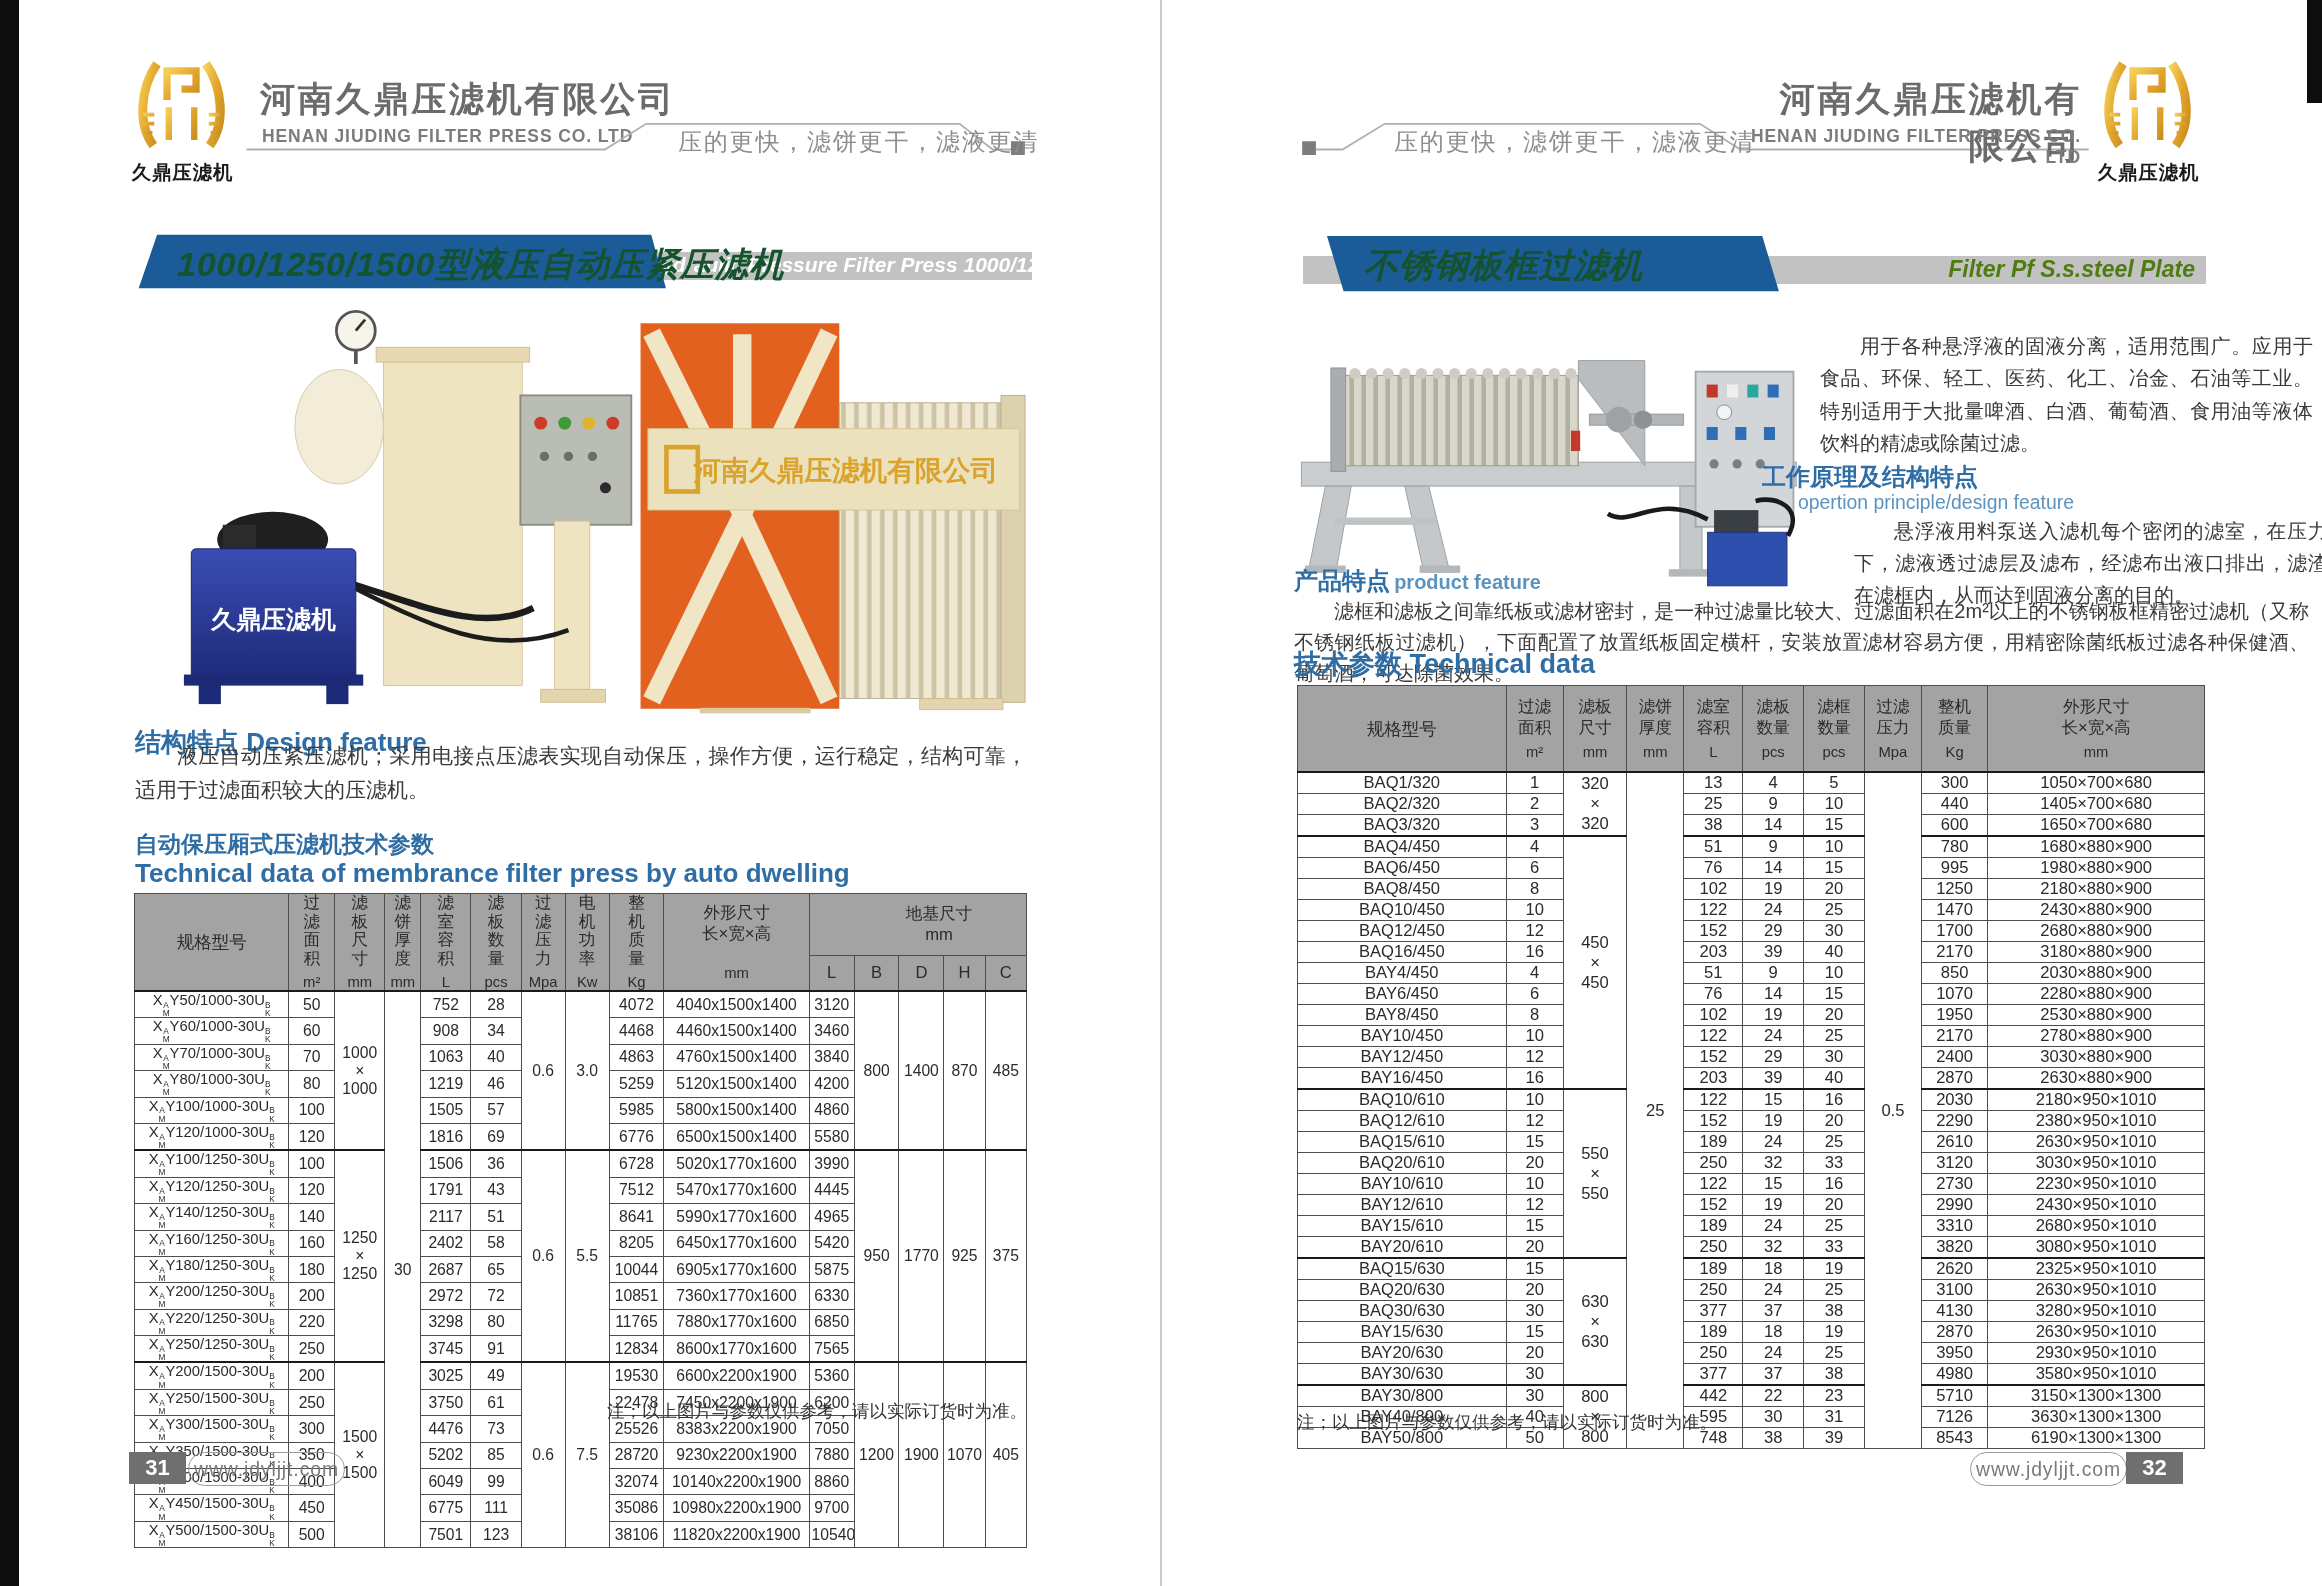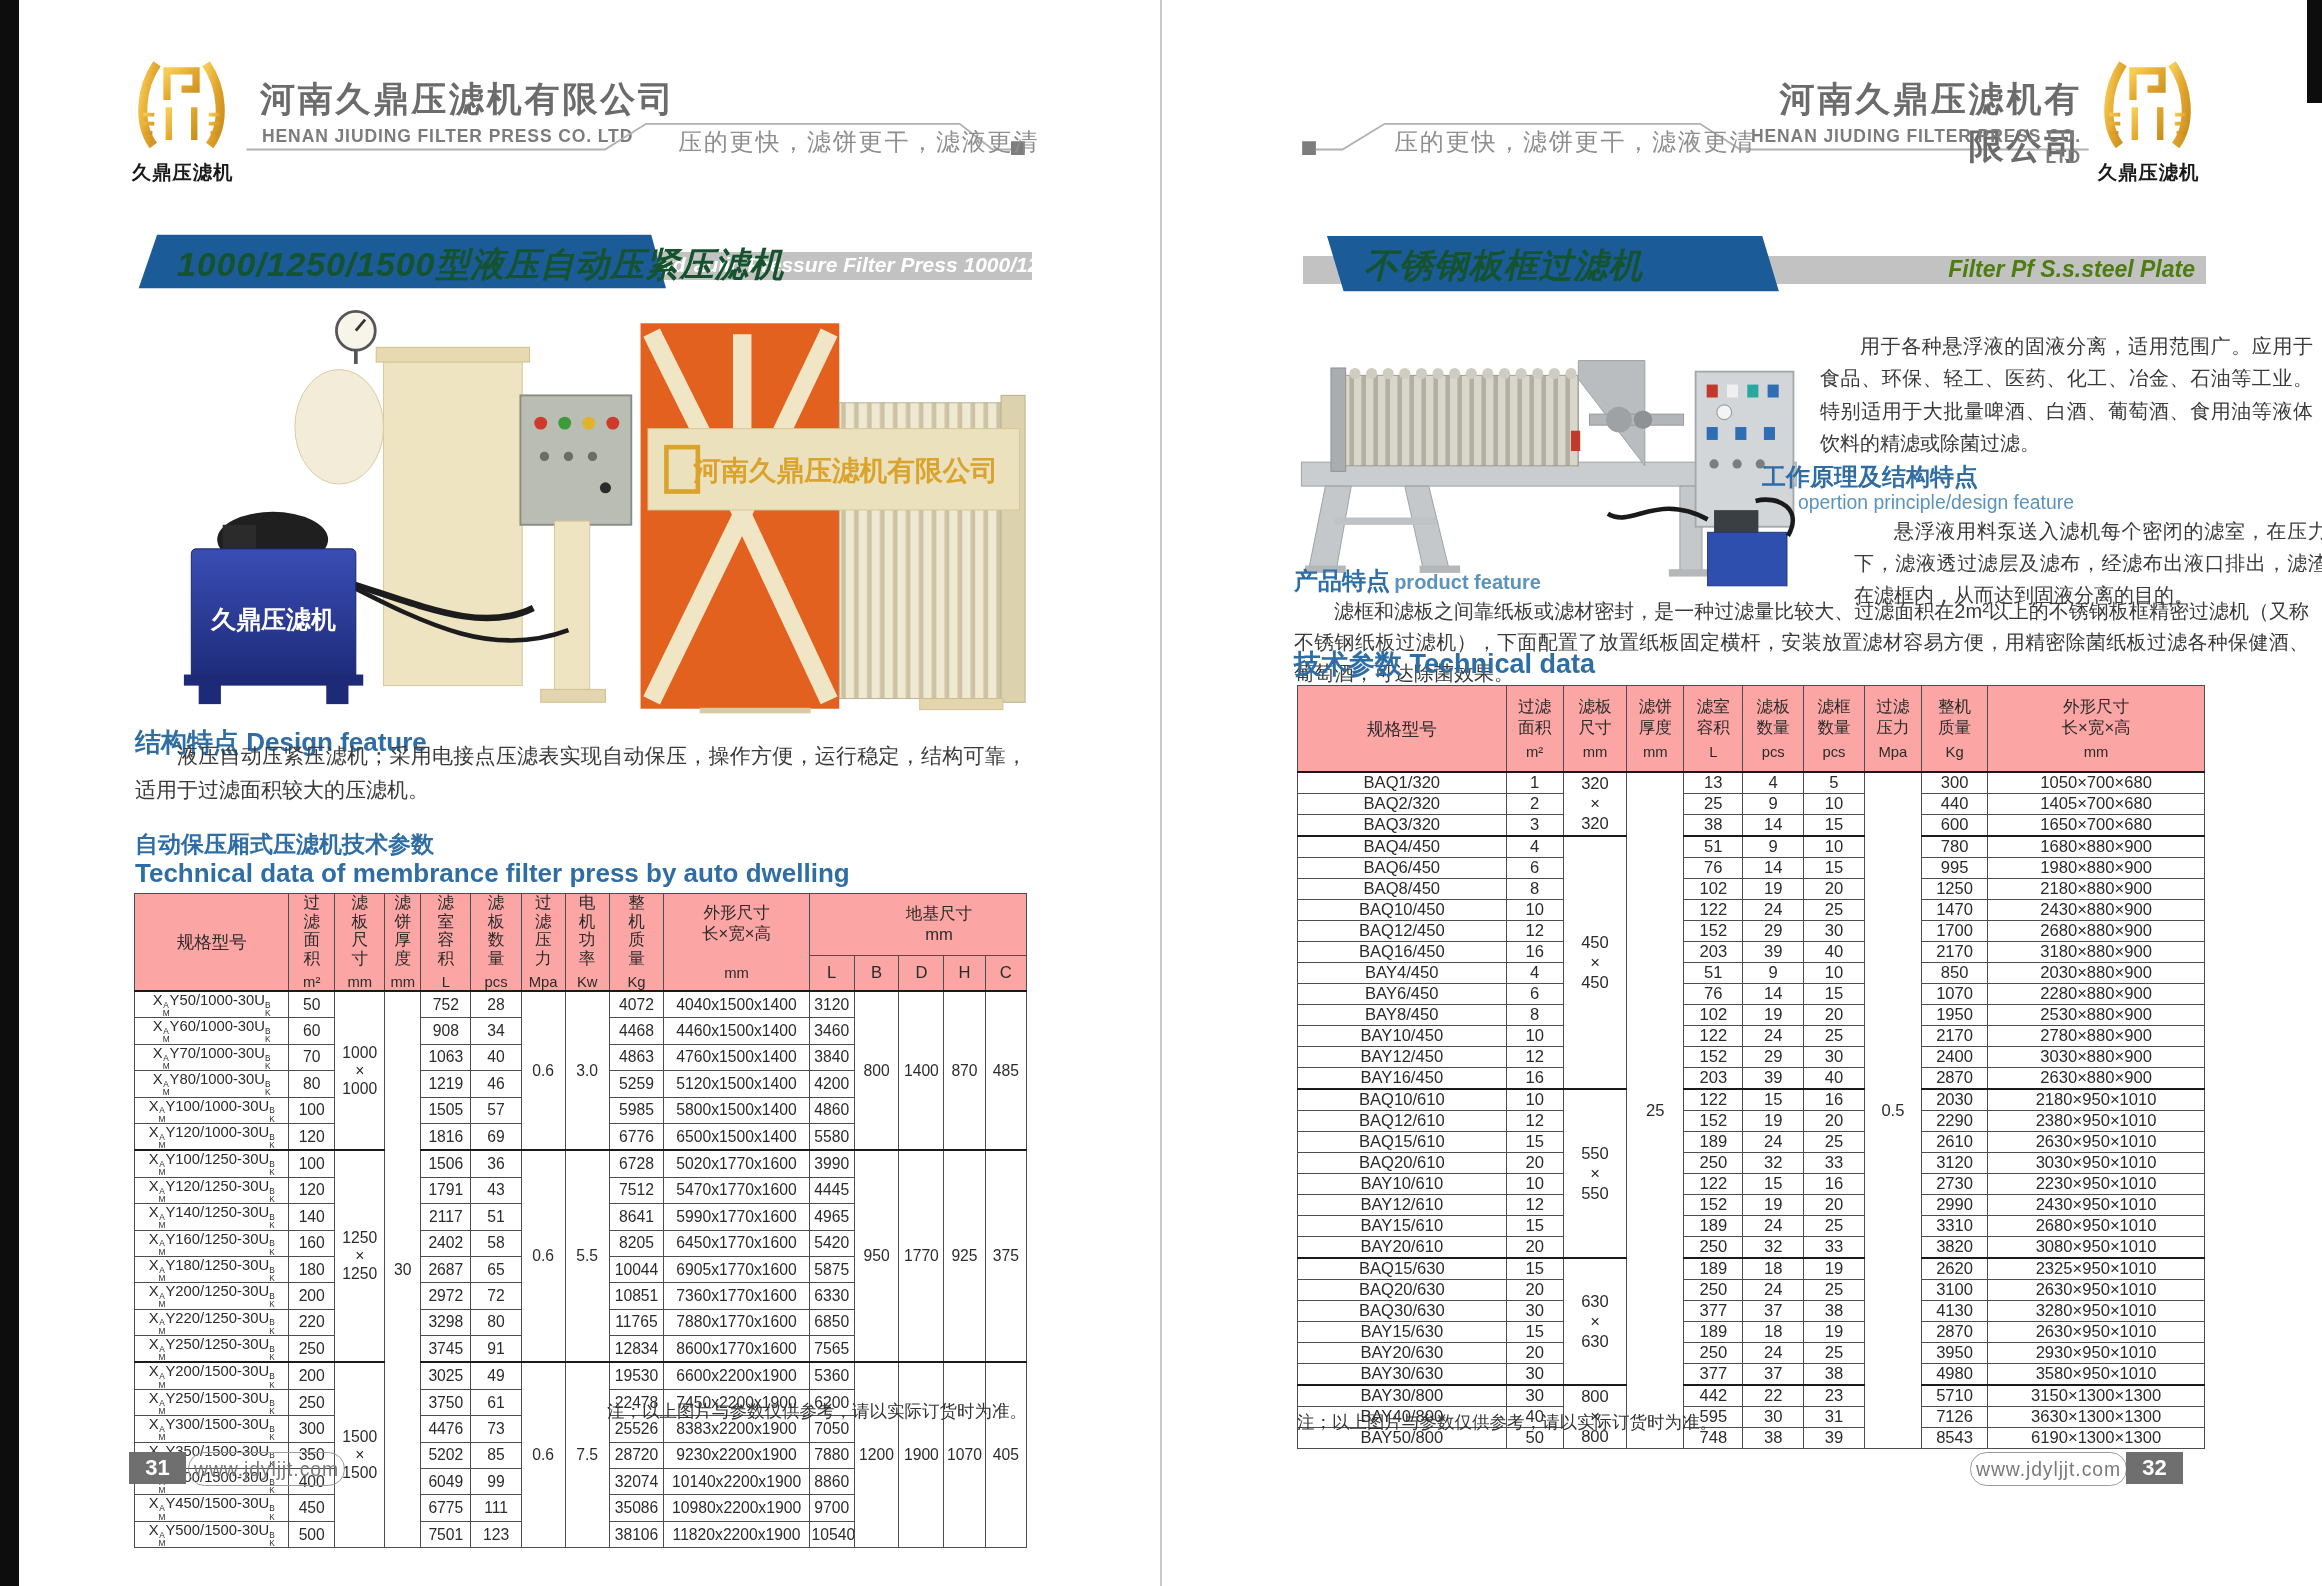--- a/index.html
+++ b/index.html
@@ -26,21 +26,21 @@
   .banner-en-right{font-size:23px;font-weight:bold;font-style:italic;color:#4d7c0f;white-space:nowrap;}
 
   .h-blue{color:#2f6da5;font-weight:bold;}
   .h-blue-light{color:#5b93bf;font-weight:bold;}
   .body-text{font-size:21px;color:#3a3a3a;line-height:1.6;text-indent:2em;text-align:justify;}
 
   
   table.spec{border-collapse:collapse;width:100%;table-layout:fixed;background:#fff;}
   table.spec th,table.spec td{border:0.9px solid #4d4d4d;padding:0 1.8px;text-align:center;color:#2b2b2b;overflow:hidden;}
   table.spec{border:1.8px solid #1a1a1a;}
-  table.spec th{background:#fca5a5;font-weight:normal;}
+  table.spec th{background:#a3a3a3;font-weight:normal;}
   td.model{text-align:left;padding-left:7.4px;white-space:nowrap;}
   .vchars div{line-height:1.12;}
   .vchars{font-size:16.6px;}
   .unit{font-size:14.8px;margin-top:5.5px;}
   .hlines div{line-height:1.25;font-size:16.6px;}
   #ltable td{height:18.5px;font-size:15.7px;}
   #rtable td{height:19.4px;font-size:16.6px;}
   #ltable td.model{font-size:14.8px;}
   #rtable td.model{text-align:center;}
   tr.gtop td{border-top:2.8px solid #1a1a1a;}

